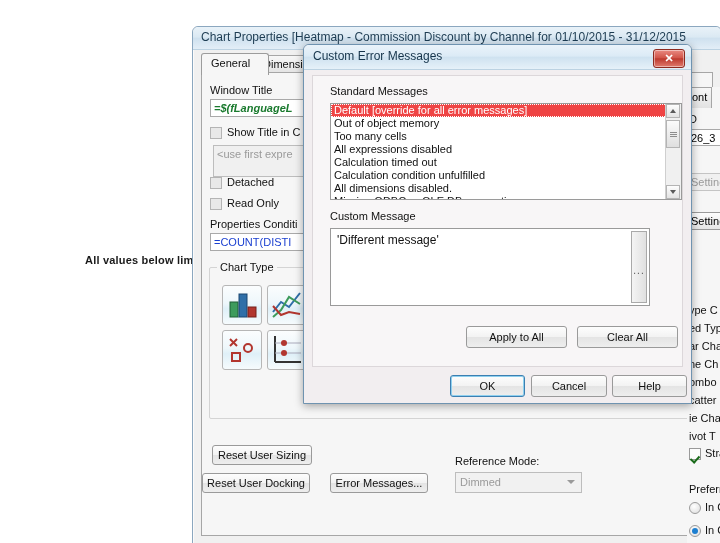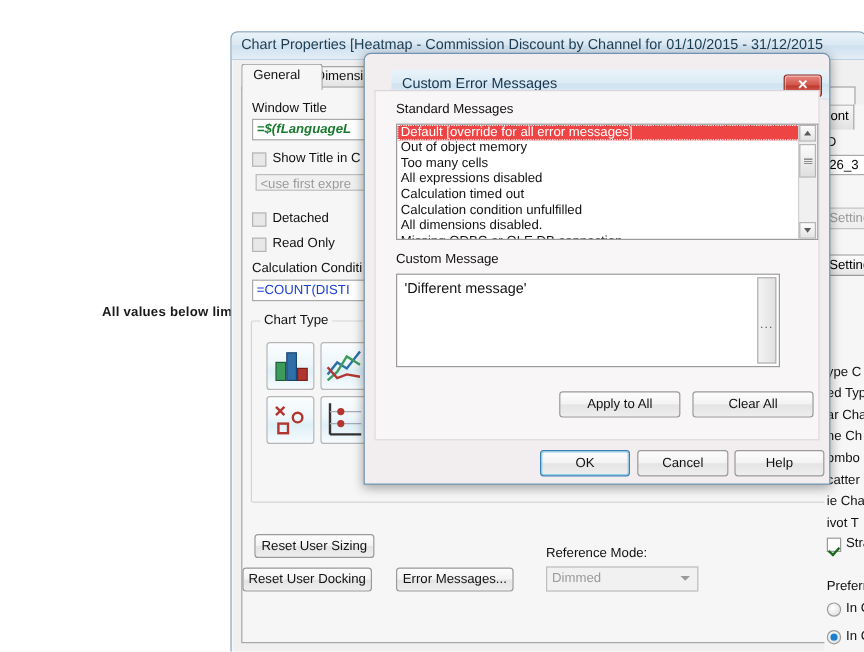--- a/index.html
+++ b/index.html
@@ -131,24 +131,24 @@
 
   
   #dlg{
     left:303px;top:44px;width:387px;height:358px;
     background:#f2eef0;
     border:1px solid #6f93b0;
     border-top-left-radius:6px;border-top-right-radius:6px;
     box-shadow:0 2px 9px rgba(0,0,0,.35);
   }
   #dlg .dtitle{
-    position:absolute;left:0;top:13px;right:0;height:24px;
+    position:absolute;left:0;top:0;right:0;height:24px;
     background:linear-gradient(to bottom,#eaf3fa 0%,#dcebf6 45%,#cfe2f0 52%,#e6f1f9 100%);
     border-bottom:1px solid #bcd2e2;
-    border-top-left-radius:5px;border-top-right-radius:5px;margin-left:22px;
+    border-top-left-radius:5px;border-top-right-radius:5px;
   }
   #dlg .dtitle span{position:absolute;left:9px;top:4px;font-size:12px;color:#15344b;}
   #closebtn{
     position:absolute;right:6px;top:4px;width:30px;height:17px;border-radius:3px;
     background:linear-gradient(to bottom,#e98a82 0%,#d2564b 45%,#bd3a2f 52%,#e07b6e 100%);
     border:1px solid #8d2a20;
     box-shadow:0 0 0 1px rgba(255,255,255,.45) inset;
     display:flex;align-items:center;justify-content:center;
     color:#fff;font-size:11px;font-weight:bold;line-height:1;
   }
@@ -209,29 +209,29 @@
   </div>
 
   <div class="tabpane">
 
     <div class="lbl" style="left:8px;top:11px;">Window Title</div>
     <div class="tbox" style="left:8px;top:26px;width:108px;height:18px;color:#1a7a2e;font-style:italic;font-weight:bold;">=$(fLanguageL</div>
 
     <div class="chk grey" style="left:8px;top:54px;"></div>
     <div class="lbl" style="left:25px;top:53px;">Show Title in C</div>
 
-    <div class="tbox dis" style="left:11px;top:72px;width:108px;height:14px;">&lt;use first expre</div>
+    <div class="tbox dis" style="left:11px;top:72px;width:108px;height:32px;">&lt;use first expre</div>
 
     <div class="chk grey" style="left:8px;top:104px;"></div>
     <div class="lbl" style="left:25px;top:103px;">Detached</div>
 
     <div class="chk grey" style="left:8px;top:125px;"></div>
     <div class="lbl" style="left:25px;top:124px;">Read Only</div>
 
-    <div class="lbl" style="left:8px;top:145px;">Calculation Conditi</div>
+    <div class="lbl" style="left:8px;top:145px;">Properties Conditi</div>
     <div class="tbox" style="left:8px;top:160px;width:108px;height:18px;color:#1a3fd0;">=COUNT(DISTI</div>
 
     <div class="group" style="left:7px;top:194px;width:480px;height:150px;">
       <div class="gtitle">Chart Type</div>
 
       <div class="cticon" style="left:12px;top:17px;">
         <svg width="38" height="38" viewBox="0 0 38 38">
           <rect x="7" y="16" width="8" height="15" fill="#3d9b5c" stroke="#1e5e36"></rect>
           <rect x="16" y="8" width="8" height="23" fill="#2f6fa8" stroke="#1b4670"></rect>
           <rect x="25" y="21" width="8" height="10" fill="#b2362f" stroke="#75201b"></rect>

